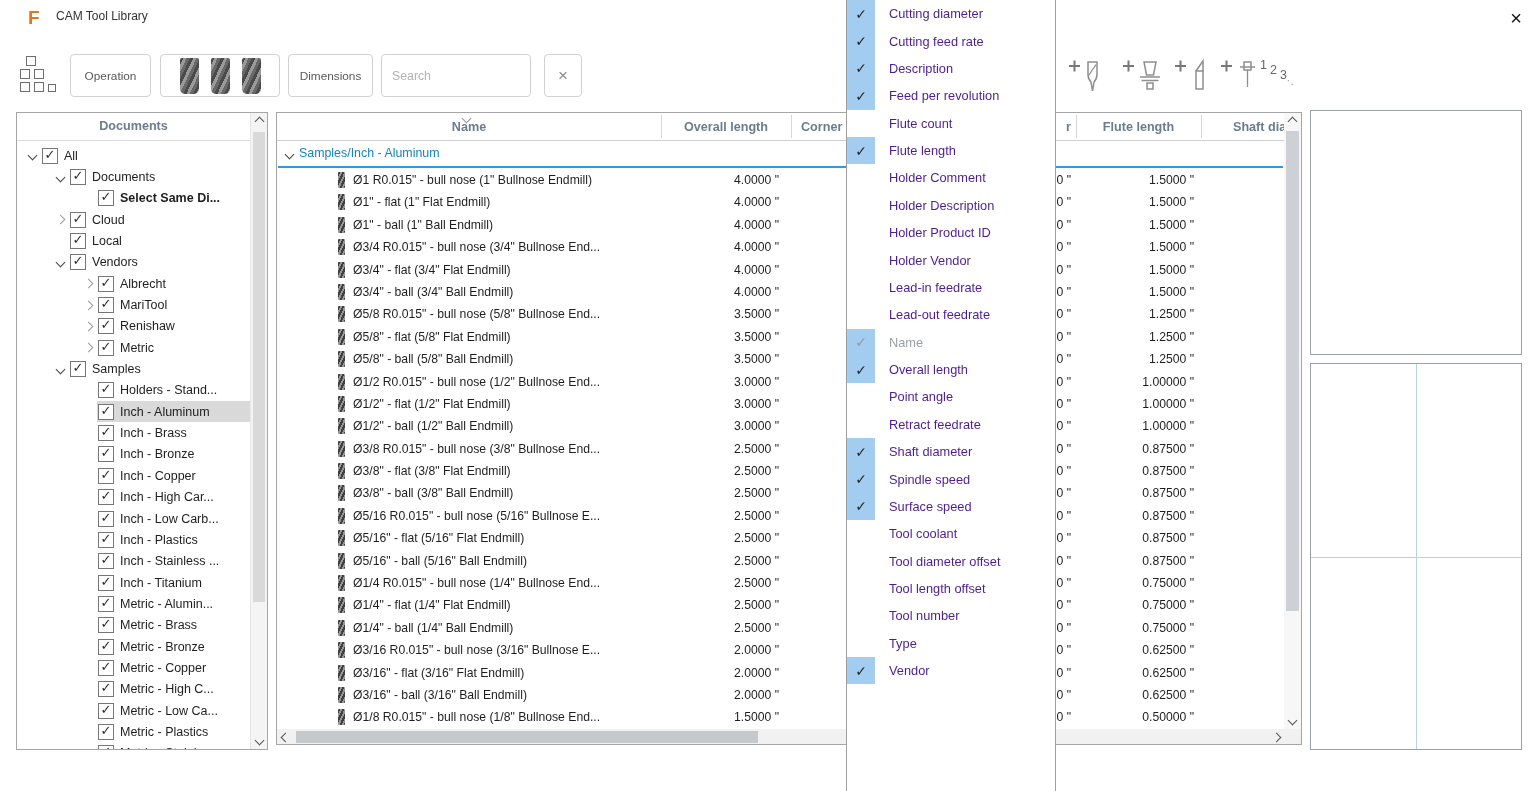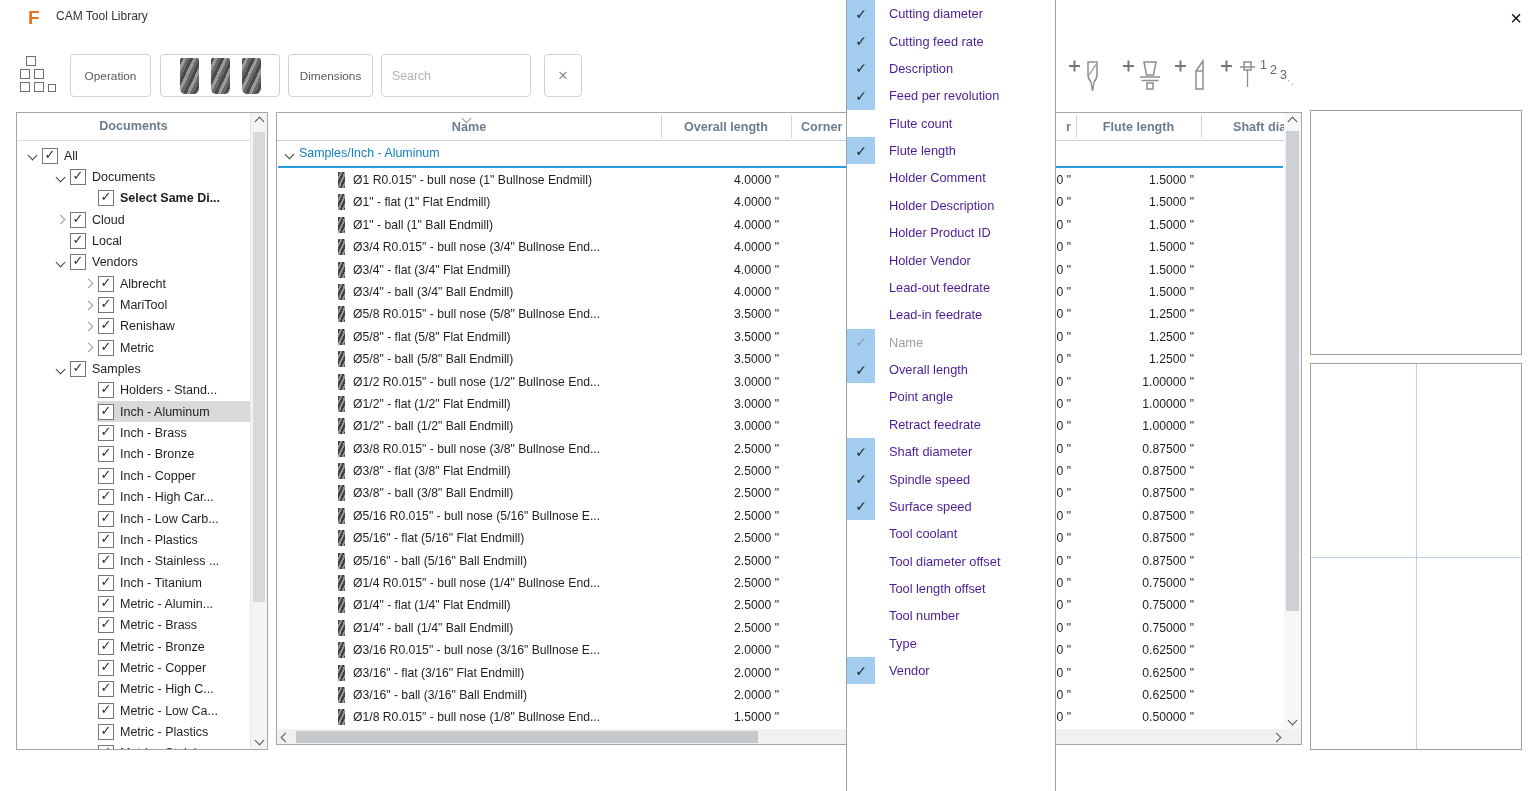--- a/index.html
+++ b/index.html
@@ -674,26 +674,26 @@
       <div class="mi">
         <span class="mcheck"></span>
         <span class="mlabel">Holder Product ID</span>
       </div>
       <div class="mi">
         <span class="mcheck"></span>
         <span class="mlabel">Holder Vendor</span>
       </div>
       <div class="mi">
         <span class="mcheck"></span>
+        <span class="mlabel">Lead-in feedrate</span>
+      </div>
+      <div class="mi">
+        <span class="mcheck"></span>
         <span class="mlabel">Lead-out feedrate</span>
       </div>
-      <div class="mi">
-        <span class="mcheck"></span>
-        <span class="mlabel">Lead-in feedrate</span>
-      </div>
       <div class="mi checked disabled">
         <span class="mcheck">
           <span class="g">✓</span>
         </span>
         <span class="mlabel">Name</span>
       </div>
       <div class="mi checked">
         <span class="mcheck">
           <span class="g">✓</span>
         </span>

